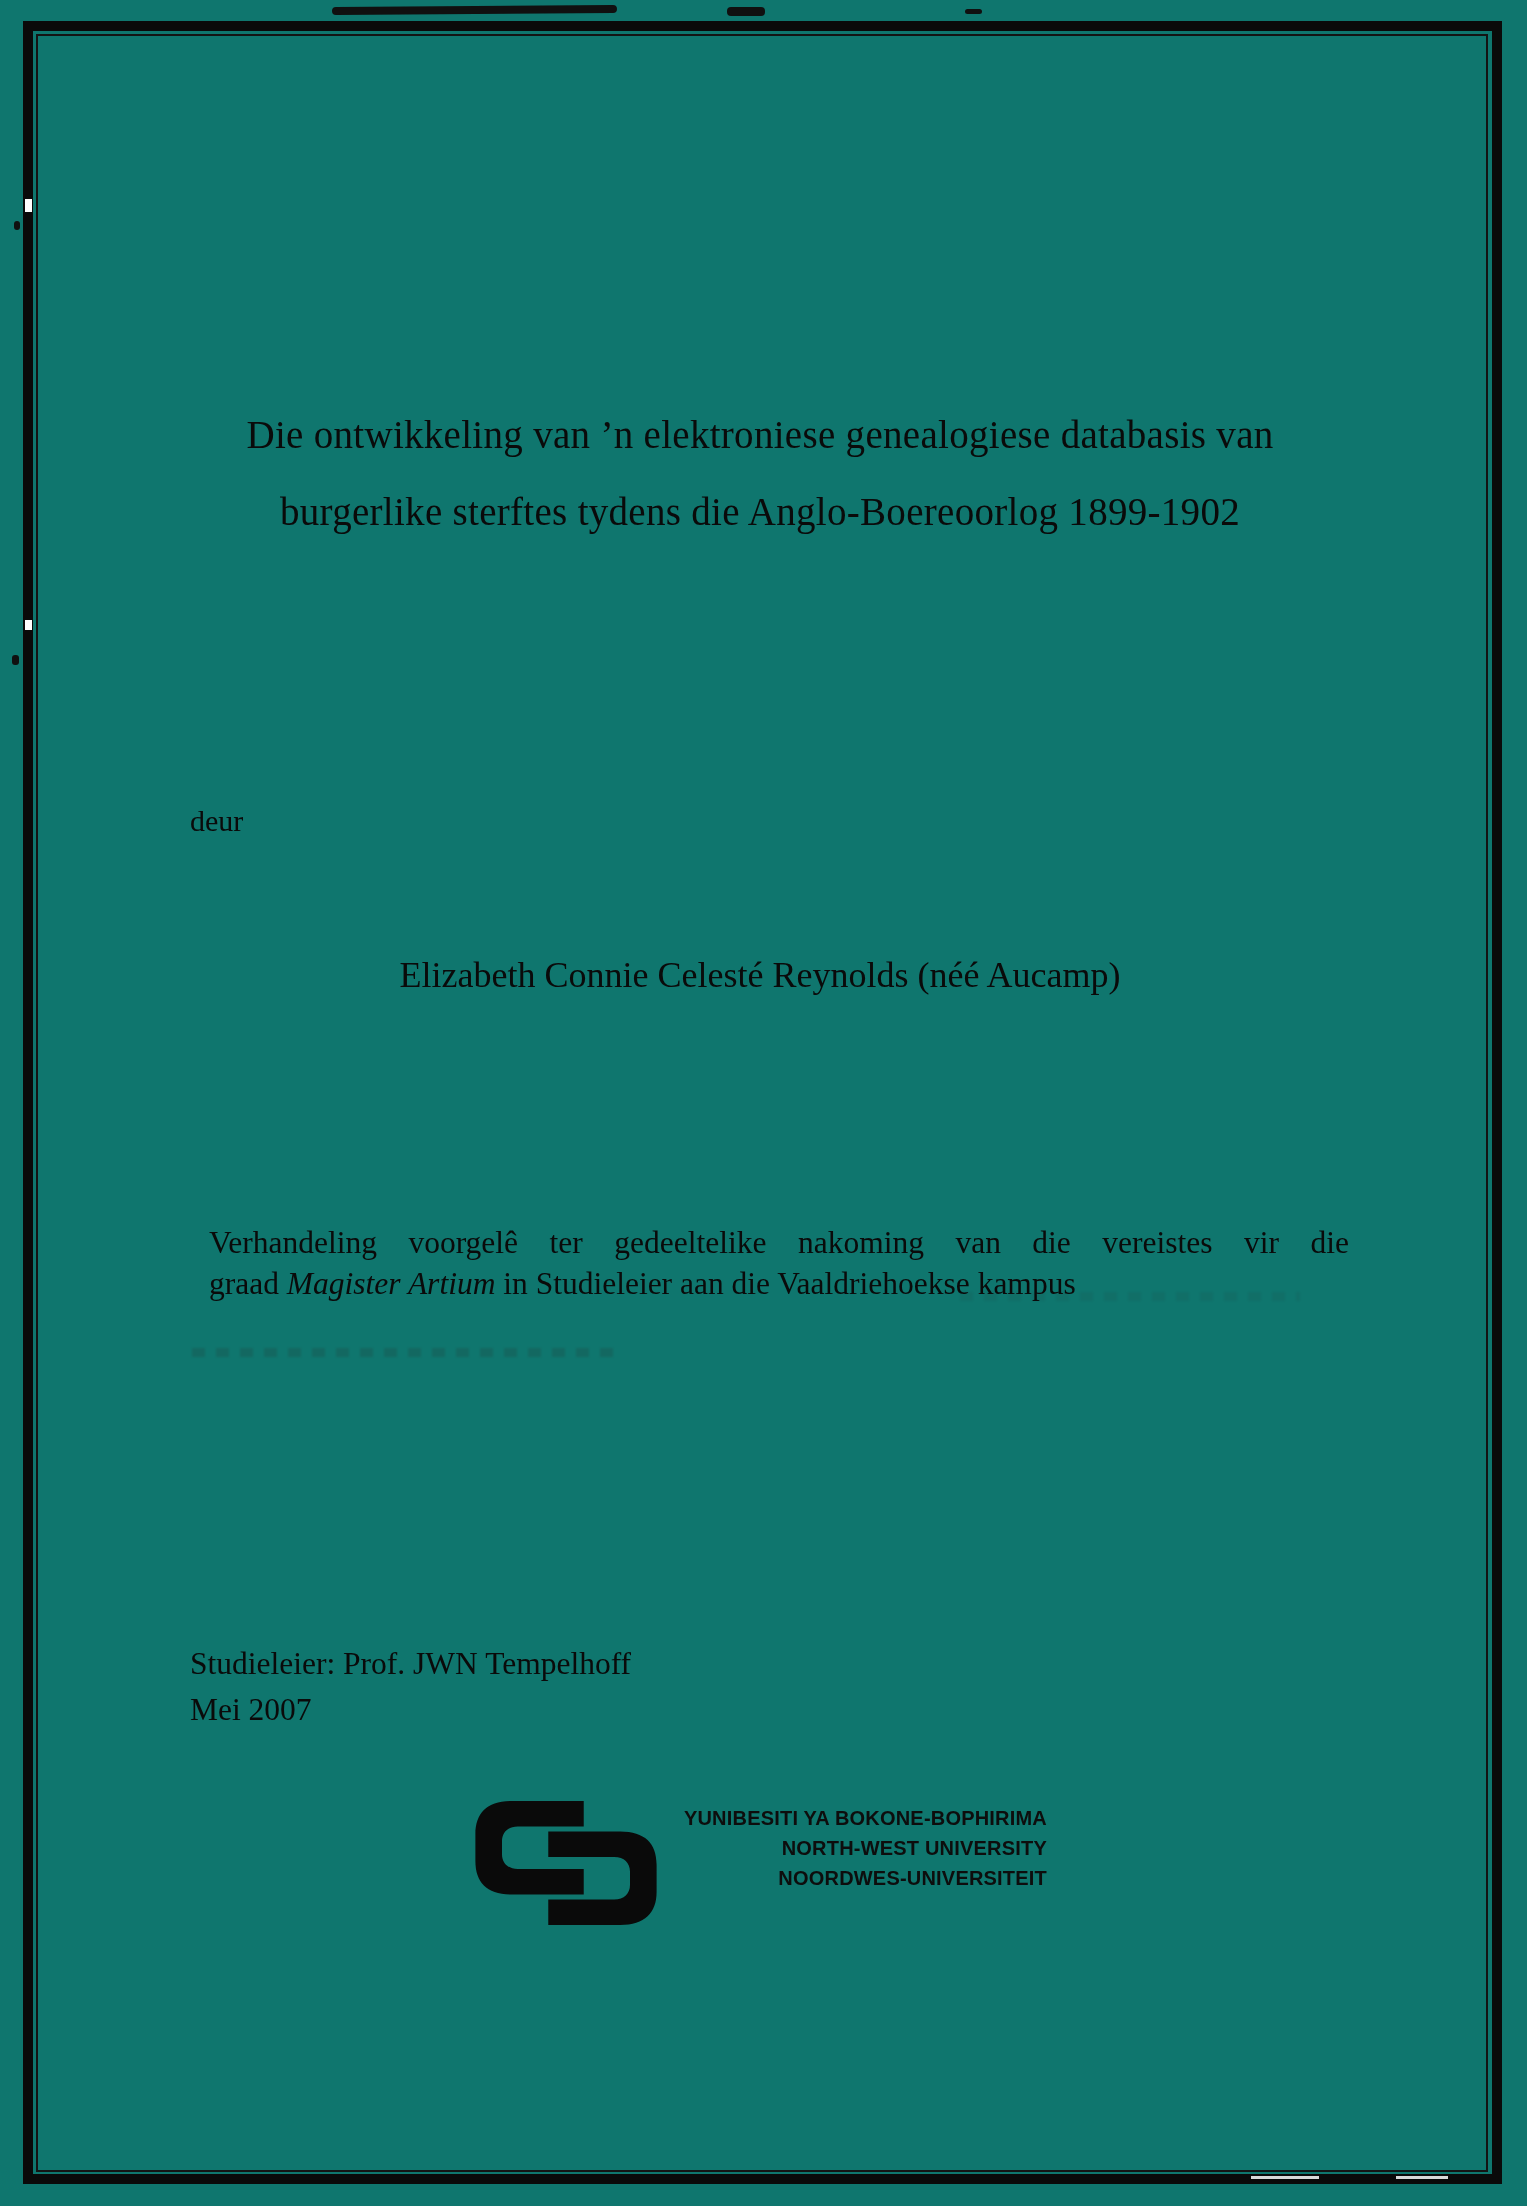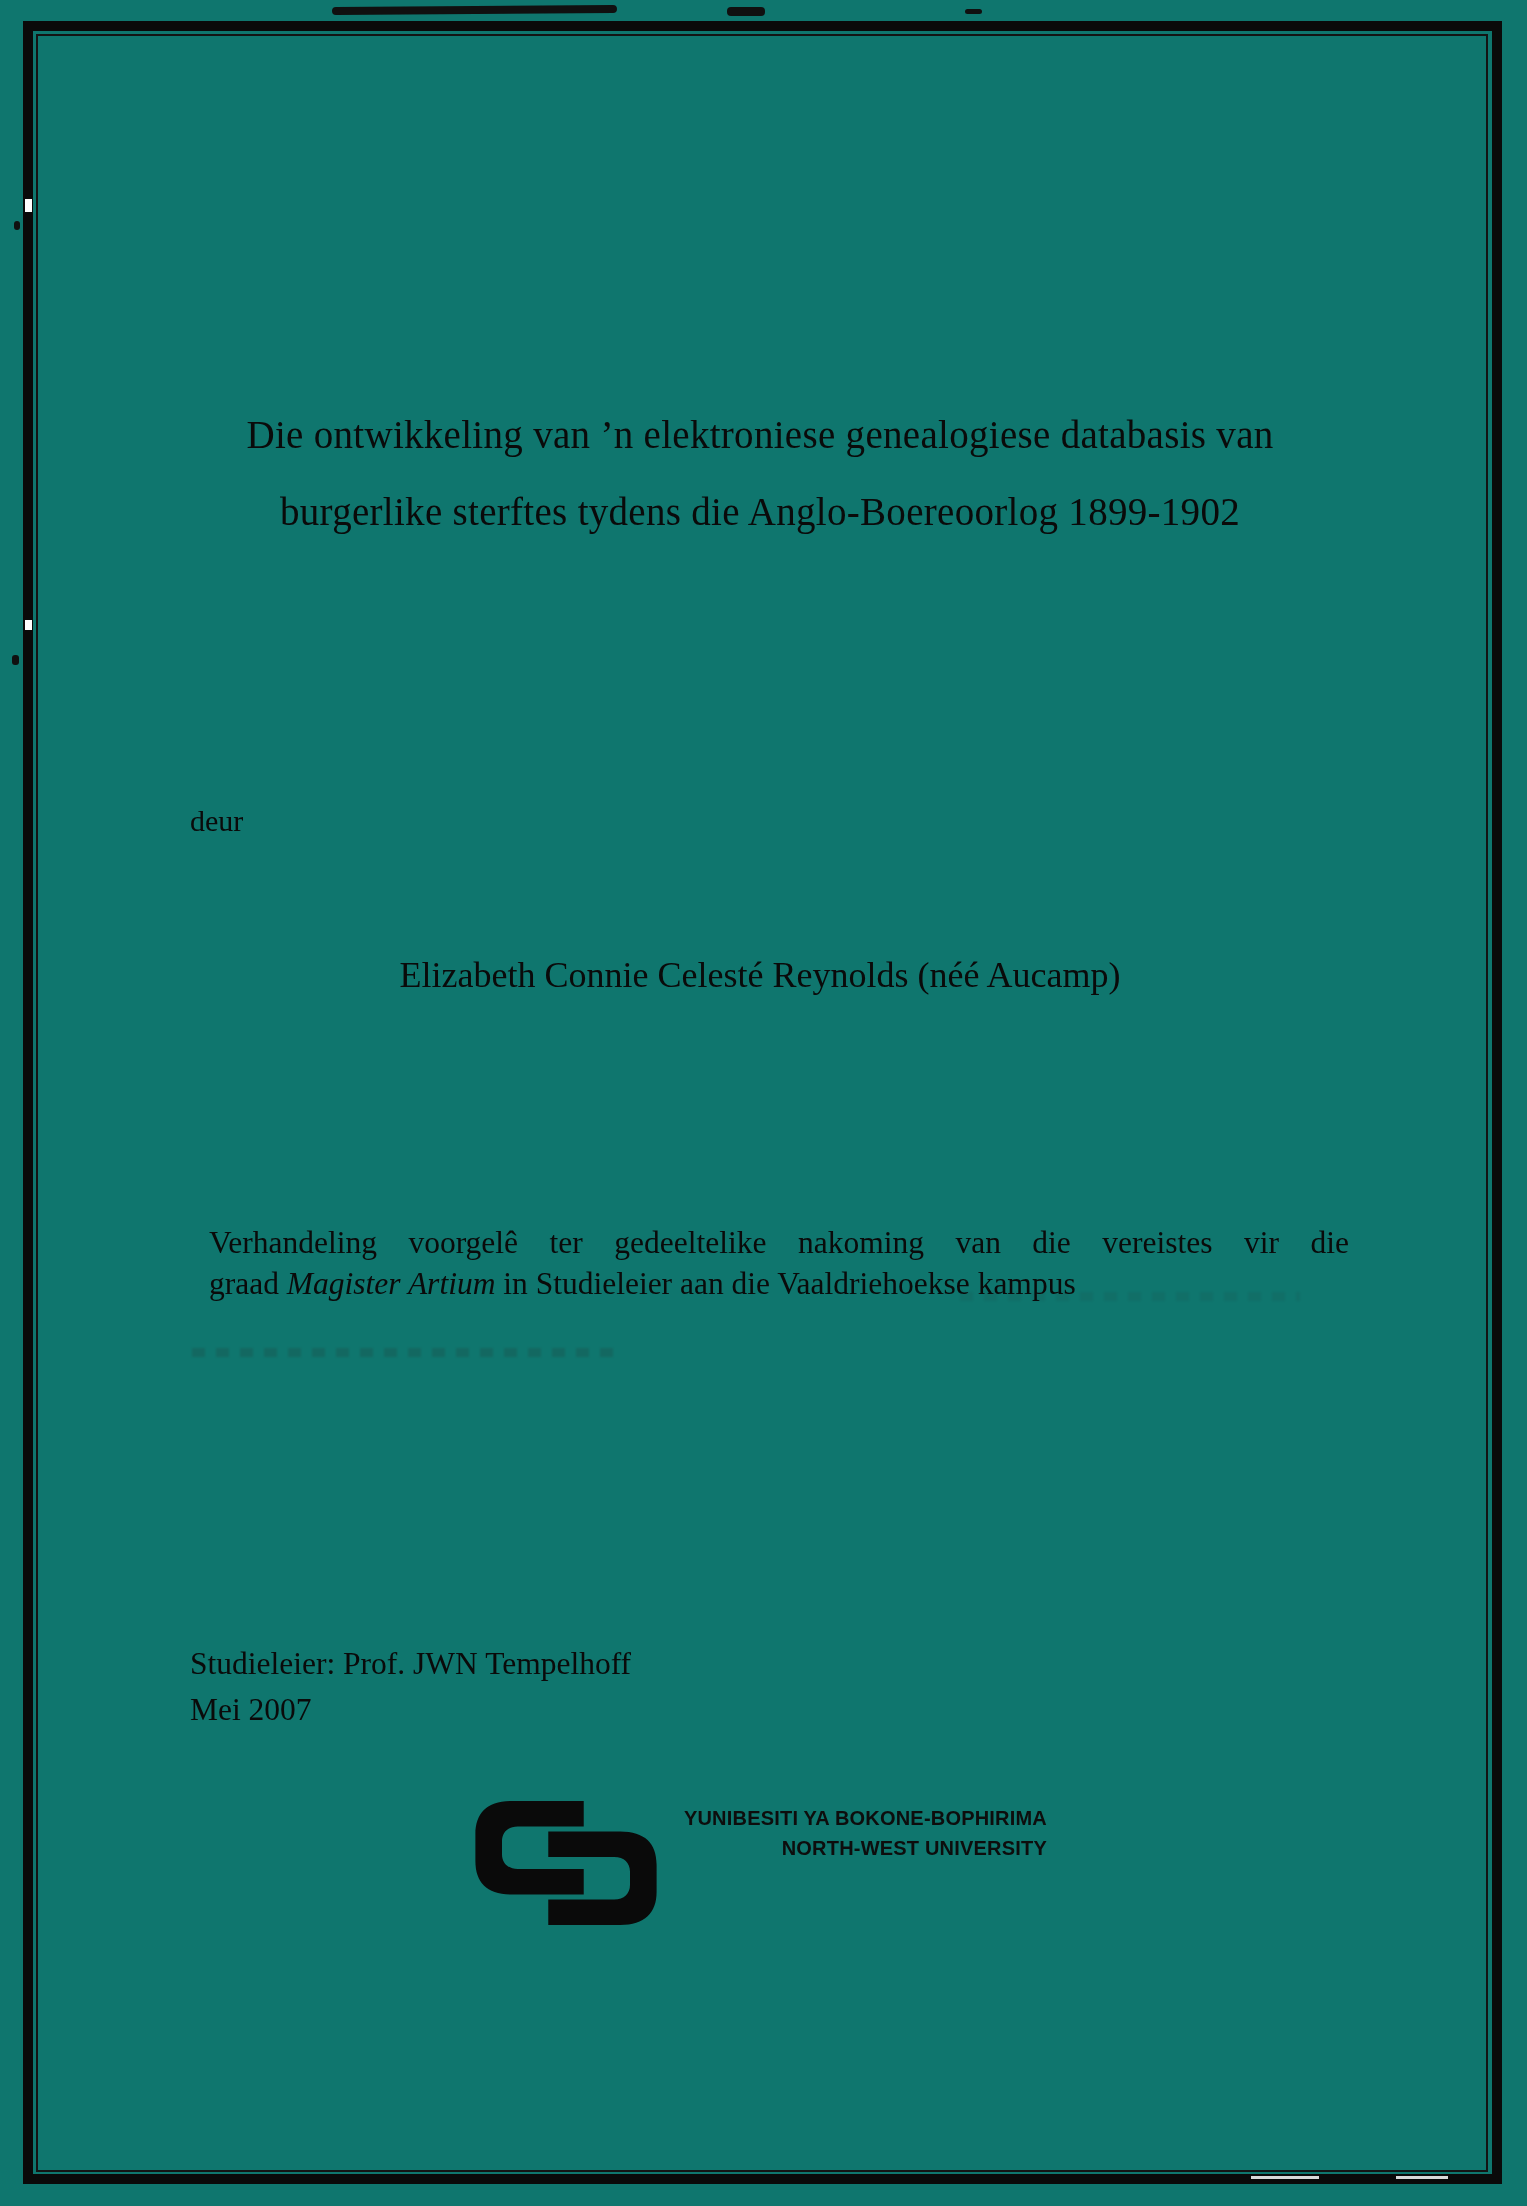--- a/index.html
+++ b/index.html
@@ -69,15 +69,16 @@
     <div>Mei 2007</div>
   </div>
 
   <svg class="logo-mark" viewBox="0 0 190 132" xmlns="http://www.w3.org/2000/svg" aria-hidden="true">
     <path fill="#0a0a0a" d="M113,3 H40 C15,3 3,15 3,37 V64 C3,86 15,98 40,98 H113 V72 H46 C36,72 30,66 30,57 V44 C30,35 36,29 46,29 H113 Z"></path>
     <path fill="#0a0a0a" d="M77,129 H150 C175,129 187,117 187,95 V68 C187,46 175,34 150,34 H77 V60 H144 C154,60 160,66 160,75 V88 C160,97 154,103 144,103 H77 Z"></path>
   </svg>
   <div class="logo-text">
     <div>YUNIBESITI YA BOKONE-BOPHIRIMA</div>
     <div>NORTH-WEST UNIVERSITY</div>
+    <div>NOORDWES-UNIVERSITEIT</div>
   </div>
 
 </div>
 
 </body></html>

